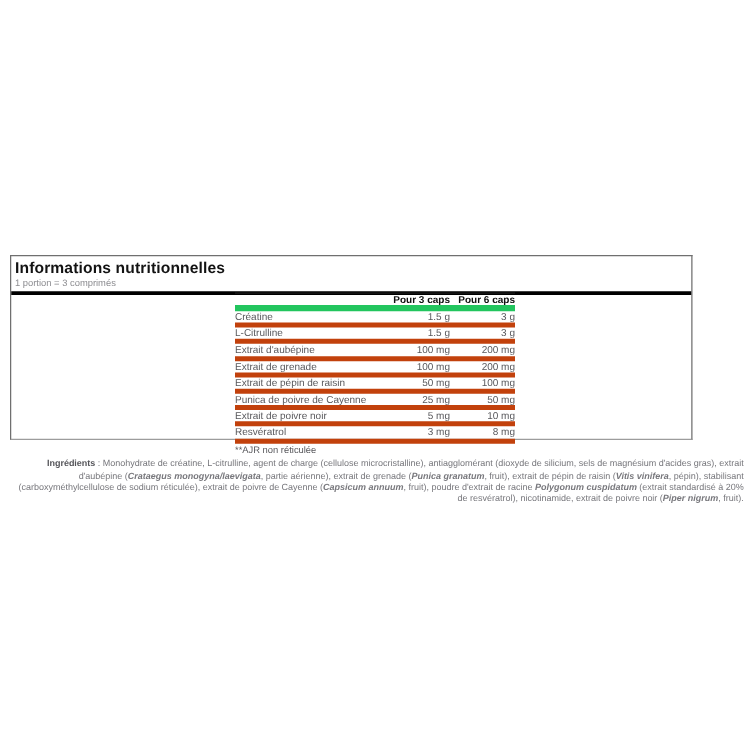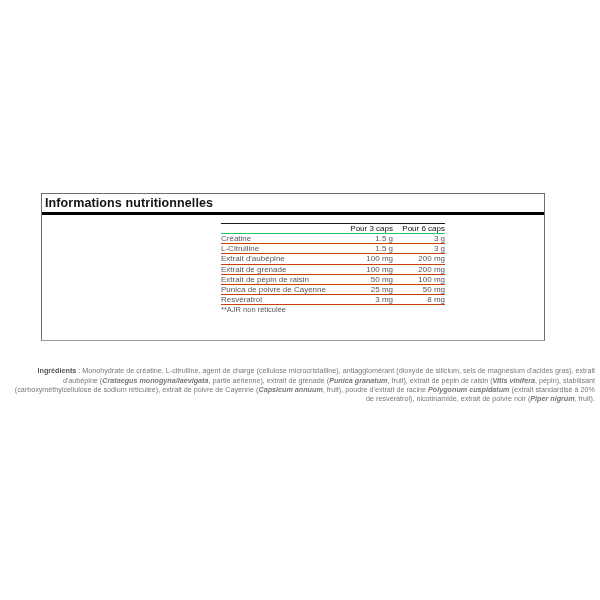--- a/index.html
+++ b/index.html
@@ -1,32 +1,32 @@
 <!DOCTYPE html>
 <html><head>
 <meta charset="utf-8">
 <style>
   html,body{margin:0;padding:0;background:#ffffff;}
   .page{position:relative;width:600px;height:600px;background:#ffffff;
         font-family:"Liberation Sans",sans-serif;overflow:hidden;}
 
   
-  .label-box{position:absolute;left:8px;top:193px;width:504px;height:148px;
-             box-sizing:border-box;border:1px solid #6f6f6f;border-bottom-color:#9c9c9c;margin-left:33px;}
+  .label-box{position:absolute;left:8px;top:204px;width:546px;height:148px;
+             box-sizing:border-box;border:1px solid #6f6f6f;border-bottom-color:#9c9c9c;}
   .nt-title{font-size:12.5px;font-weight:bold;color:#131313;margin:2px 0 0 3px;
             letter-spacing:.1px;}
   .nt-serving{font-size:7.5px;color:#8d8d91;margin:1px 0 0 3px;}
   .thick-rule{height:3px;background:#000;margin-top:2px;}
 
   
   .ntable{position:absolute;left:179px;top:29px;width:224px;font-size:8px;color:#58585c;}
   .thead{display:flex;align-items:flex-end;height:9px;
-         border-top:1px solid #1a1a1a;border-bottom:1px solid #22c55e;
-         font-weight:normal;color:#101010;}
-  .trow{display:flex;align-items:center;height:9.2px;border-bottom:1px solid #c2410c;}
+         border-top:1px solid #1a1a1a;border-bottom:5px solid #22c55e;
+         font-weight:bold;color:#101010;}
+  .trow{display:flex;align-items:center;height:9.2px;border-bottom:4px solid #c2410c;}
   .trow.tall{height:13px;}
   .cl{flex:1;white-space:nowrap;}
   .cv{width:48px;text-align:right;white-space:nowrap;}
   .cv2{width:52px;text-align:right;white-space:nowrap;}
   .tall .cv{position:relative;left:5px;top:-1px;}
   .tall .cv2{position:relative;top:2px;}
   .tfoot{display:flex;align-items:center;height:9px;font-size:7.5px;color:#58585c;}
 
   
   .ingredients{position:absolute;left:8px;top:359px;width:587px;
@@ -34,20 +34,21 @@
   .ing-label{font-weight:bold;color:#55555a;}
   .lat{font-weight:bold;font-style:italic;}
 </style>
 </head>
 <body>
 
 <div class="page">
 
   <div class="label-box">
     <div class="nt-title">Informations nutritionnelles</div>
+    <div class="nt-serving">1 portion = 3 comprimés</div>
     <div class="thick-rule"></div>
 
     <div class="ntable">
       <div class="thead">
         <span class="cl"></span>
         <span class="cv">Pour 3 caps</span>
         <span class="cv2">Pour 6 caps</span>
       </div>
 
       <div class="trow">
@@ -74,20 +75,25 @@
         <span class="cl">Extrait de pépin de raisin</span>
         <span class="cv">50 mg</span>
         <span class="cv2">100 mg</span>
       </div>
       <div class="trow">
         <span class="cl">Punica de poivre de Cayenne</span>
         <span class="cv">25 mg</span>
         <span class="cv2">50 mg</span>
       </div>
       <div class="trow">
+        <span class="cl">Extrait de poivre noir</span>
+        <span class="cv">5 mg</span>
+        <span class="cv2">10 mg</span>
+      </div>
+      <div class="trow">
         <span class="cl">Resvératrol</span>
         <span class="cv">3 mg</span>
         <span class="cv2">8 mg</span>
       </div>
 
       <div class="tfoot">**AJR non réticulée</div>
     </div>
   </div>
 
   <p class="ingredients"><span class="ing-label">Ingrédients</span><span> : Monohydrate de créatine, L-citrulline, agent de charge (cellulose microcristalline), antiagglomérant (dioxyde de silicium, sels de magnésium d'acides gras), extrait d'aubépine (</span><span class="lat">Crataegus monogyna/laevigata</span><span>, partie aérienne), extrait de grenade (</span><span class="lat">Punica granatum</span><span>, fruit), extrait de pépin de raisin (</span><span class="lat">Vitis vinifera</span><span>, pépin), stabilisant (carboxyméthylcellulose de sodium réticulée), extrait de poivre de Cayenne (</span><span class="lat">Capsicum annuum</span><span>, fruit), poudre d'extrait de racine </span><span class="lat">Polygonum cuspidatum</span><span> (extrait standardisé à 20% de resvératrol), nicotinamide, extrait de poivre noir (</span><span class="lat">Piper nigrum</span><span>, fruit).</span></p>

